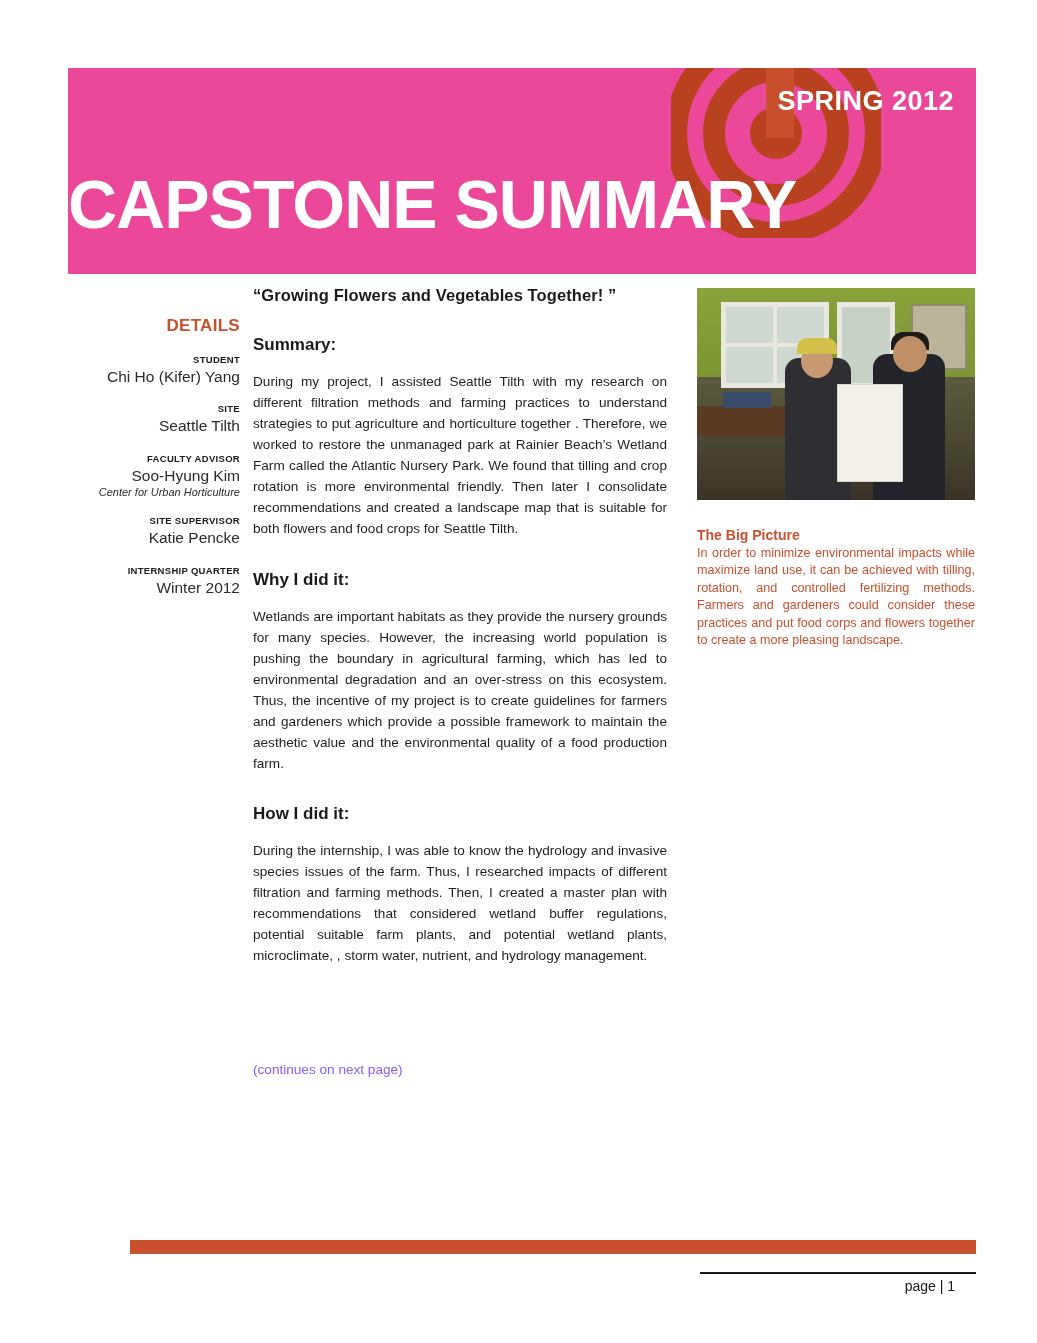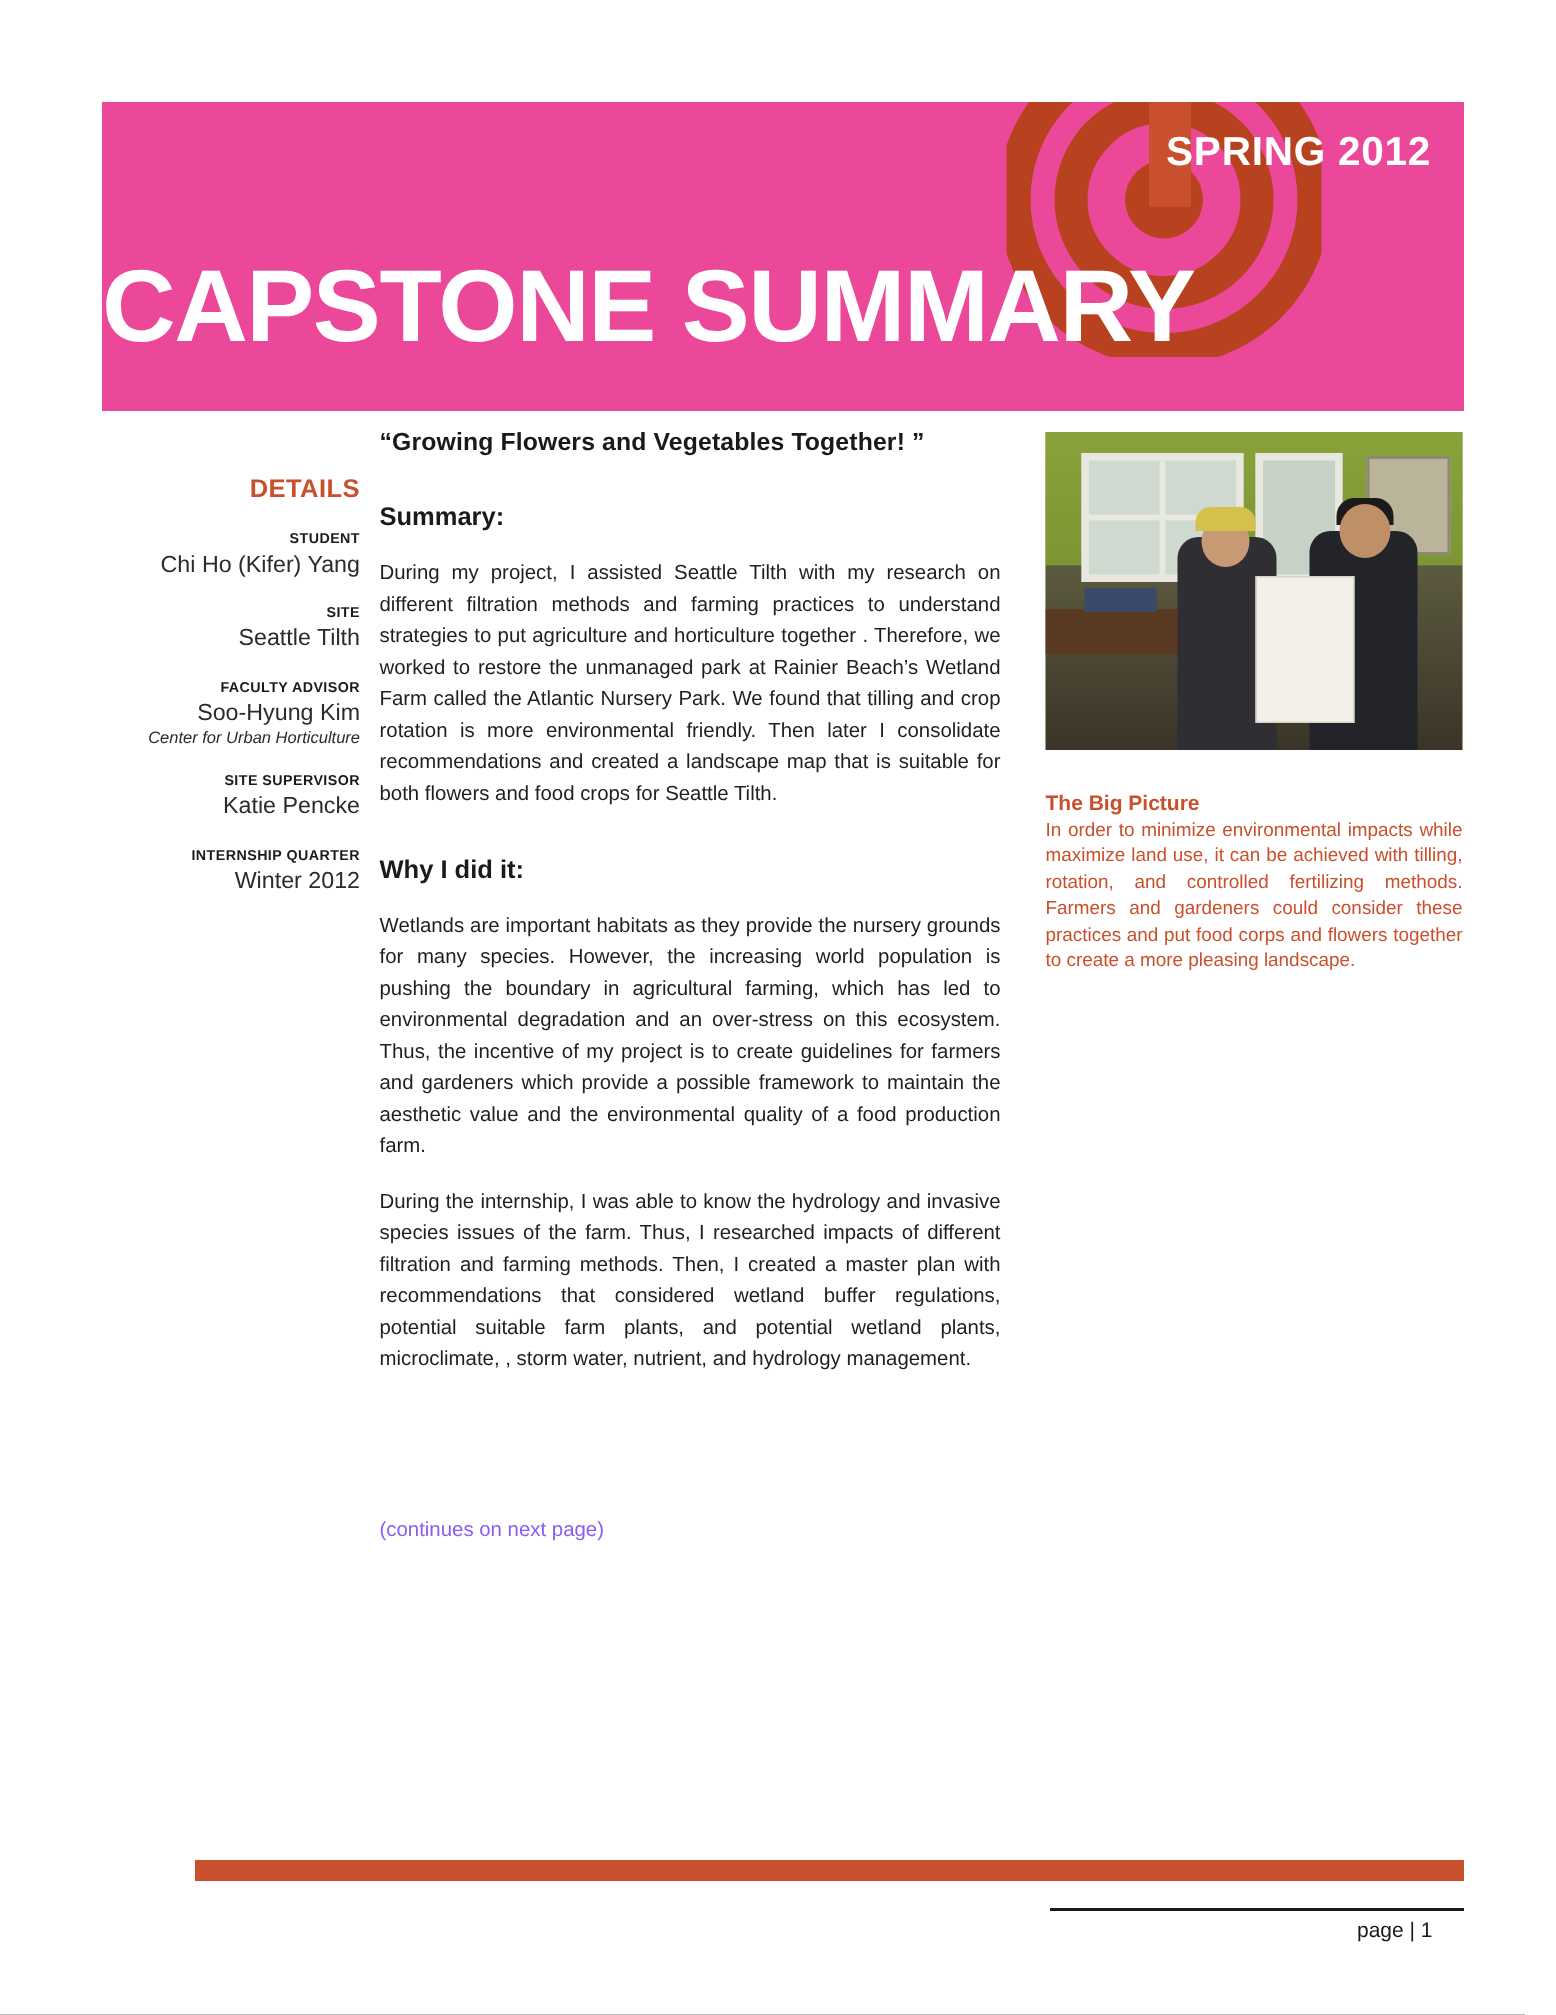--- a/index.html
+++ b/index.html
@@ -291,20 +291,21 @@
 
   <div class="main-col">
     <div class="quote-title">“Growing Flowers and Vegetables Together! ”</div>
 
     <div class="section-head">Summary:</div>
     <div class="body-text">During my project, I assisted Seattle Tilth with my research on different filtration methods and farming practices to understand strategies to put agriculture and horticulture together . Therefore, we worked to restore the unmanaged park at Rainier Beach’s Wetland Farm called the Atlantic Nursery Park. We found that tilling and crop rotation is more environmental friendly. Then later I consolidate recommendations and created a landscape map that is suitable for both flowers and food crops for Seattle Tilth.</div>
 
     <div class="section-head">Why I did it:</div>
     <div class="body-text">Wetlands are important habitats as they provide the nursery grounds for many species. However, the increasing world population is pushing the boundary in agricultural farming, which has led to environmental degradation and an over-stress on this ecosystem. Thus, the incentive of my project is to create guidelines for farmers and gardeners which provide a possible framework to maintain the aesthetic value and the environmental quality of a food production farm.</div>
 
+    <div class="section-head">How I did it:</div>
     <div class="body-text">During the internship, I was able to know the hydrology and invasive species issues of the farm. Thus, I researched impacts of different filtration and farming methods. Then, I created a master plan with recommendations that considered wetland buffer regulations, potential suitable farm plants, and potential wetland plants, microclimate, , storm water, nutrient, and hydrology management.</div>
 
     <div class="continues">(continues on next page)</div>
   </div>
 
   <div class="photo-col">
     <div class="photo">
       <div class="wall-top"></div>
       <div class="wall-bottom"></div>
       <div class="window"></div>

